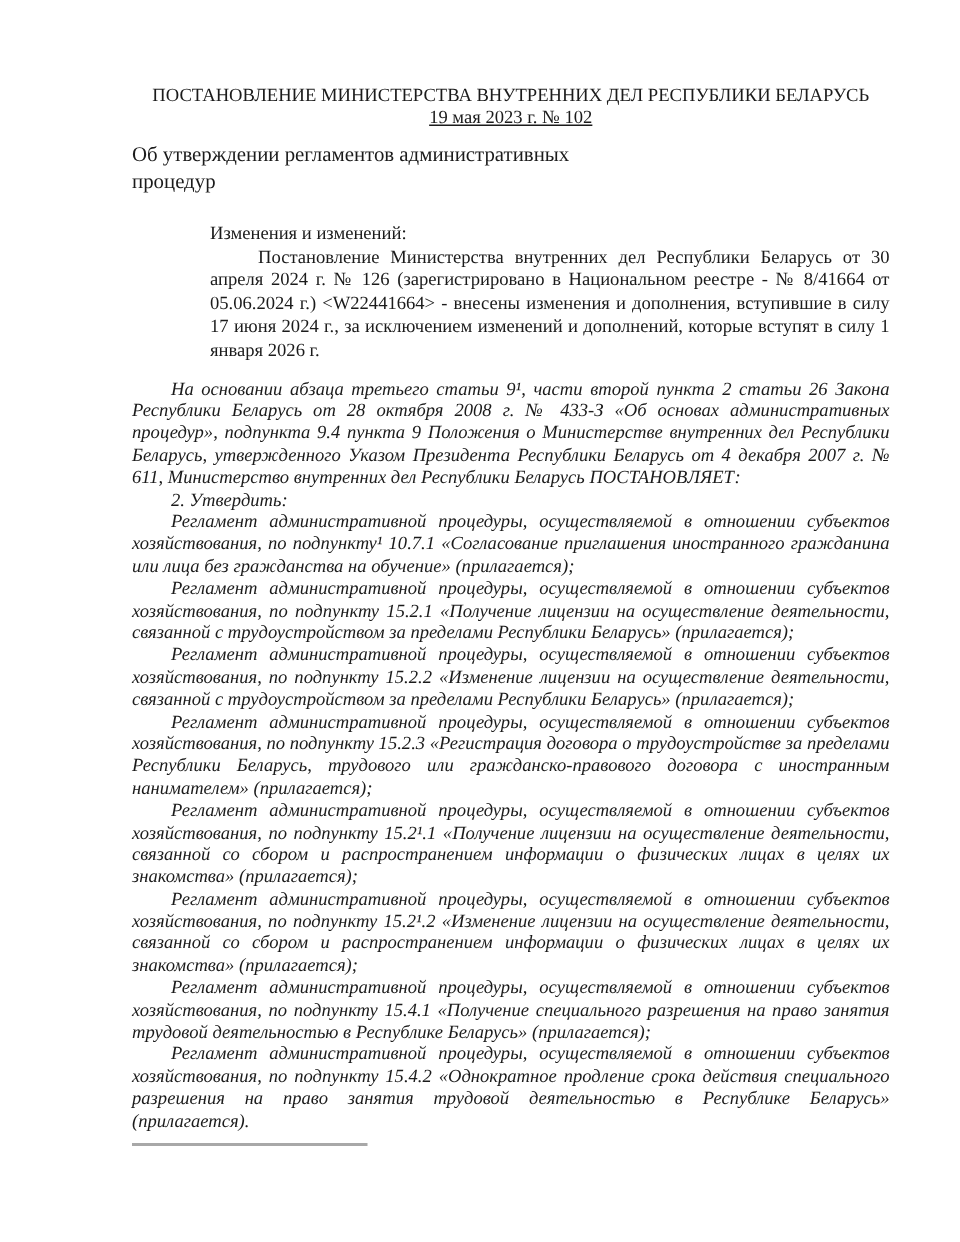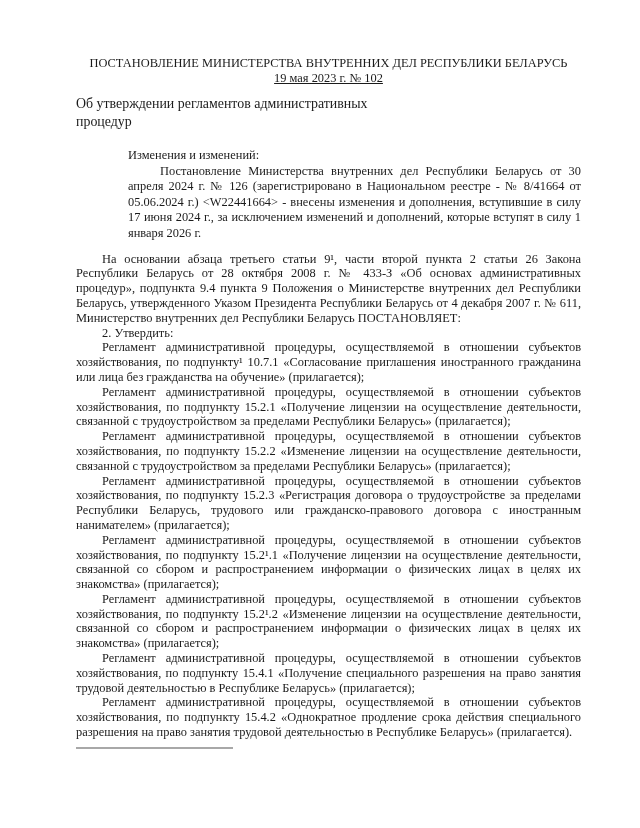--- a/index.html
+++ b/index.html
@@ -11,21 +11,21 @@
     position: relative;
     width: 640px;
     height: 828px;
     background: #ffffff;
     overflow: hidden;
     font-family: "Liberation Serif", "DejaVu Serif", serif;
     color: #1b1b1b;
   }
   .content {
     position: absolute;
-    left: 76px;
+    left: 88px;
     top: 57px;
     width: 505px;
   }
   .doc-header {
     text-align: center;
     font-size: 12.4px;
     line-height: 13.5px;
   }
   .doc-header .org-line {
     white-space: nowrap;
@@ -50,20 +50,21 @@
   }
   .amendments .amendments-text {
     text-indent: 32px;
     margin: 0;
   }
   .doc-body {
     margin-top: 10px;
     font-size: 12.4px;
     line-height: 14.8px;
     text-align: justify;
+    font-style: italic;
   }
   .doc-body p {
     margin: 0;
     text-indent: 26px;
   }
   .footnote-rule {
     margin-top: 7px;
     width: 157px;
     height: 2px;
     background: #a8a8a8;

